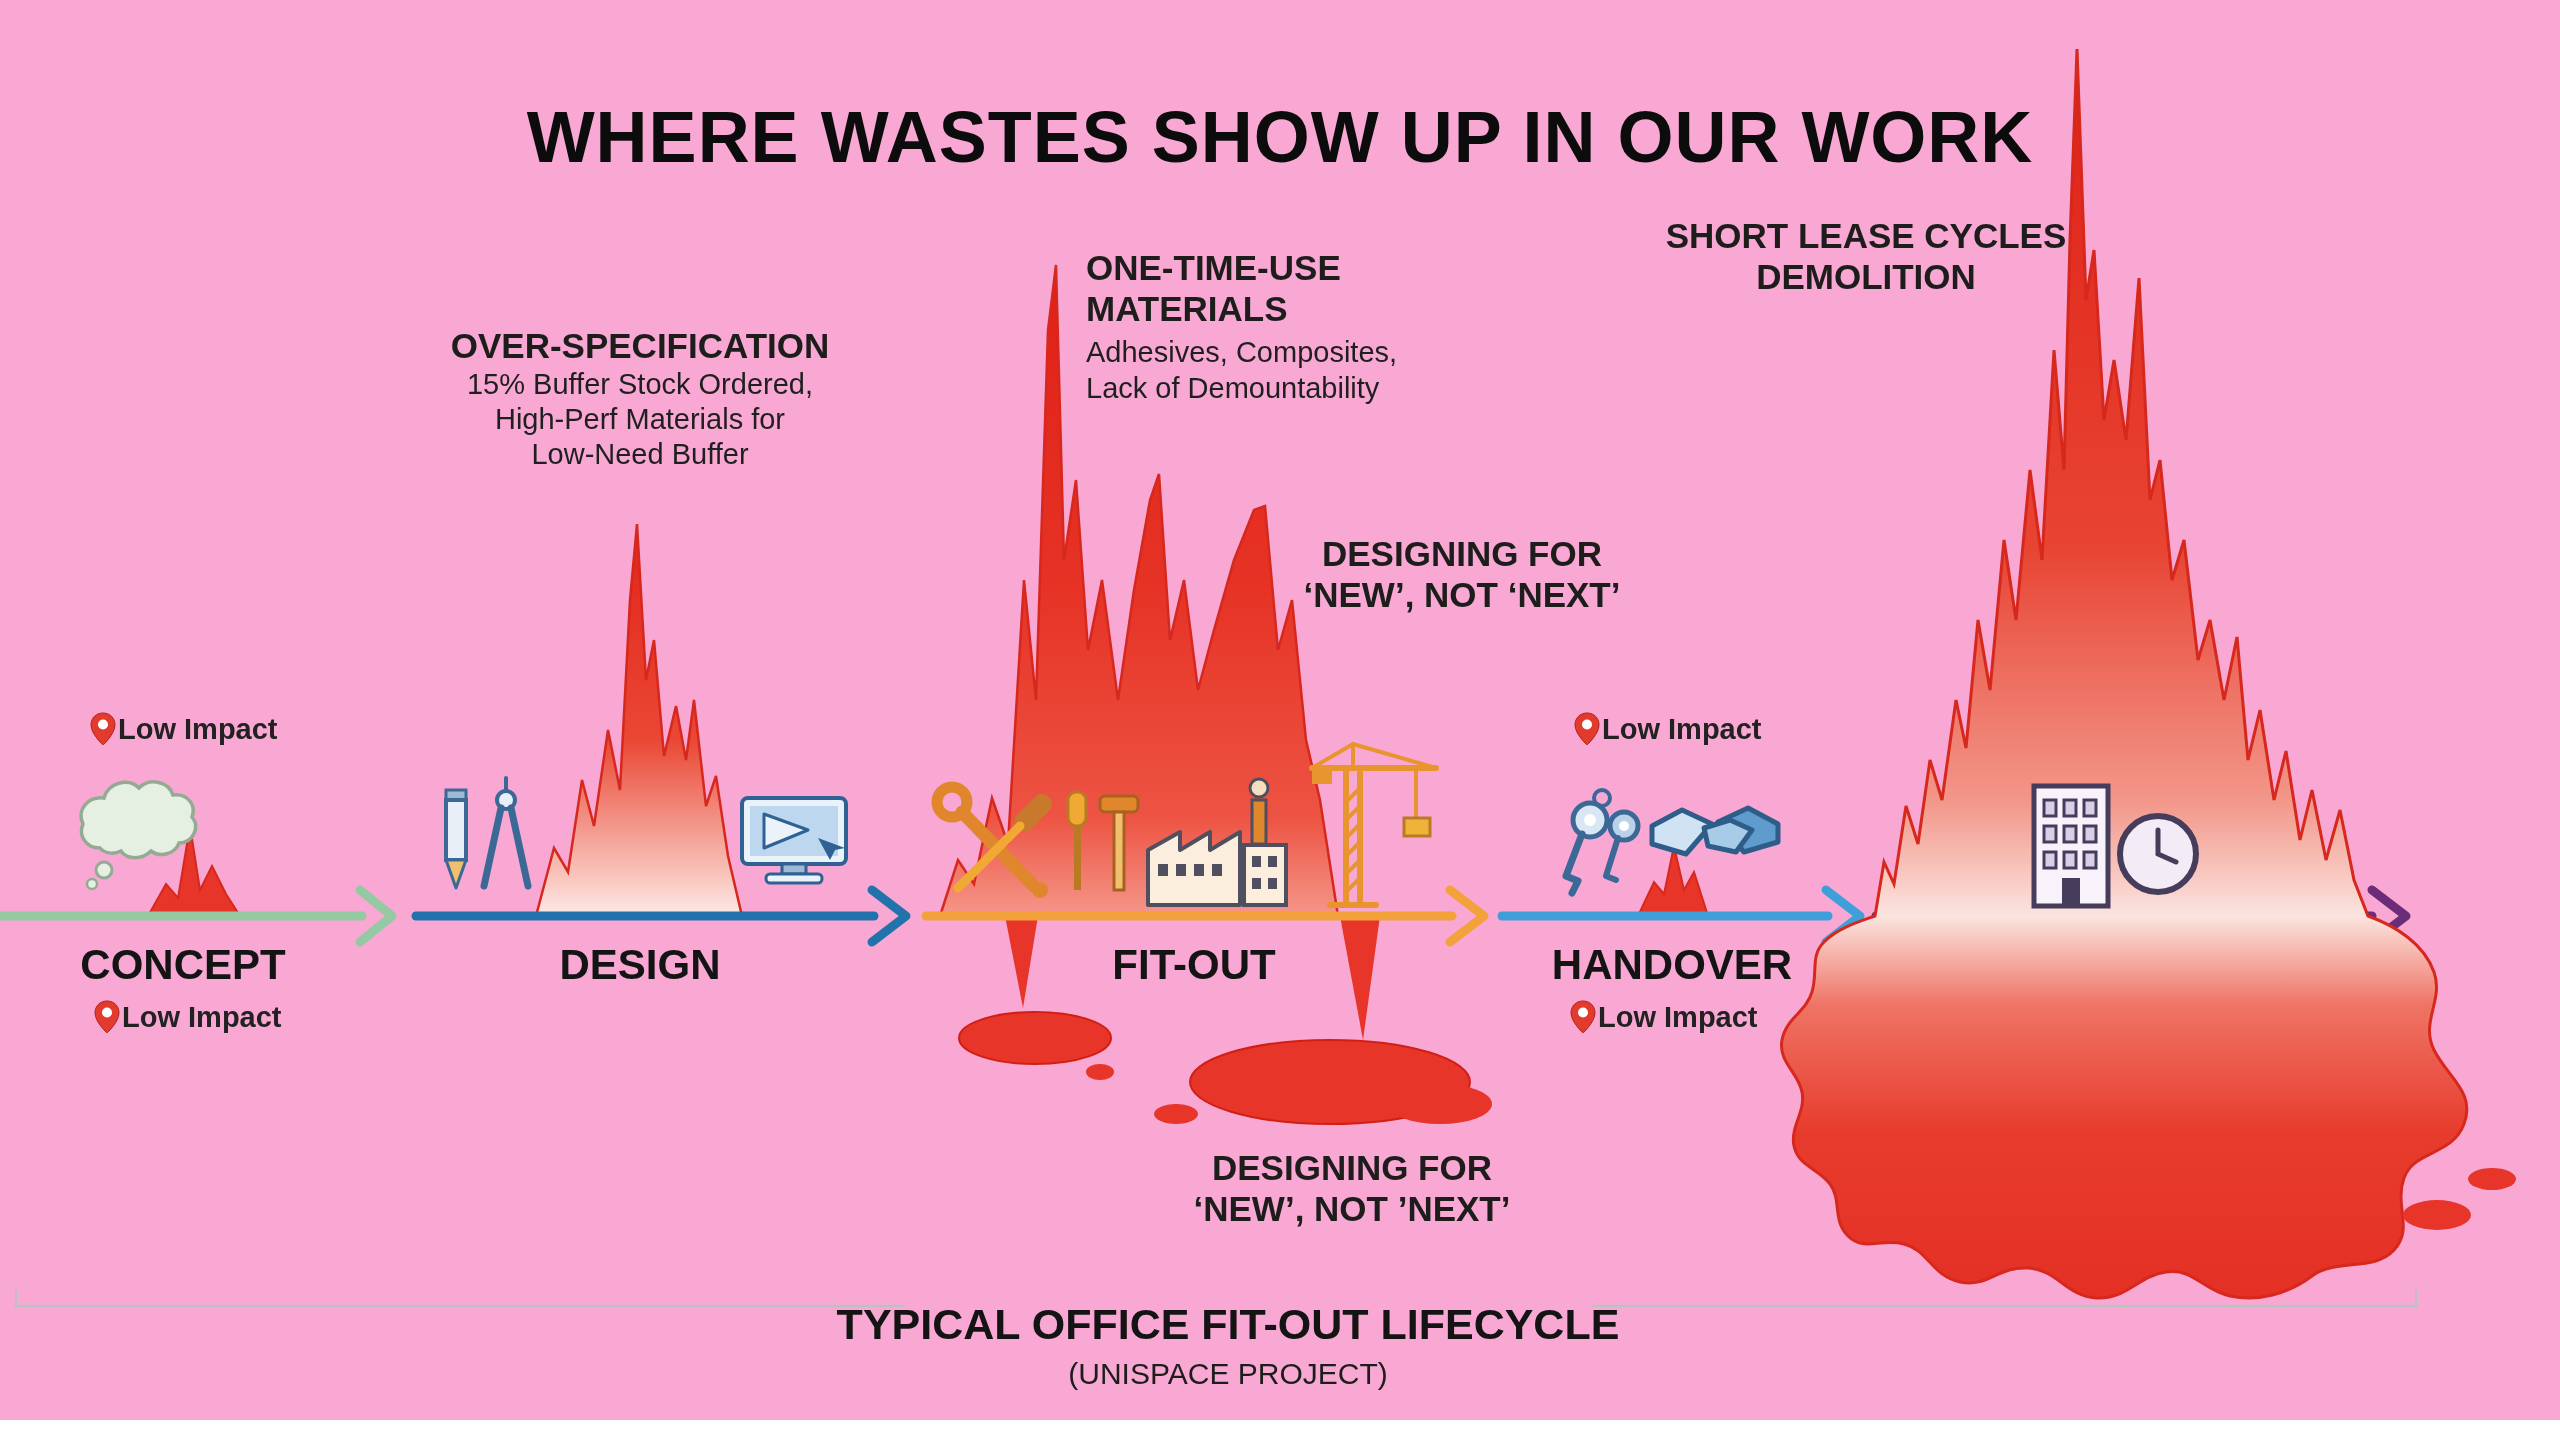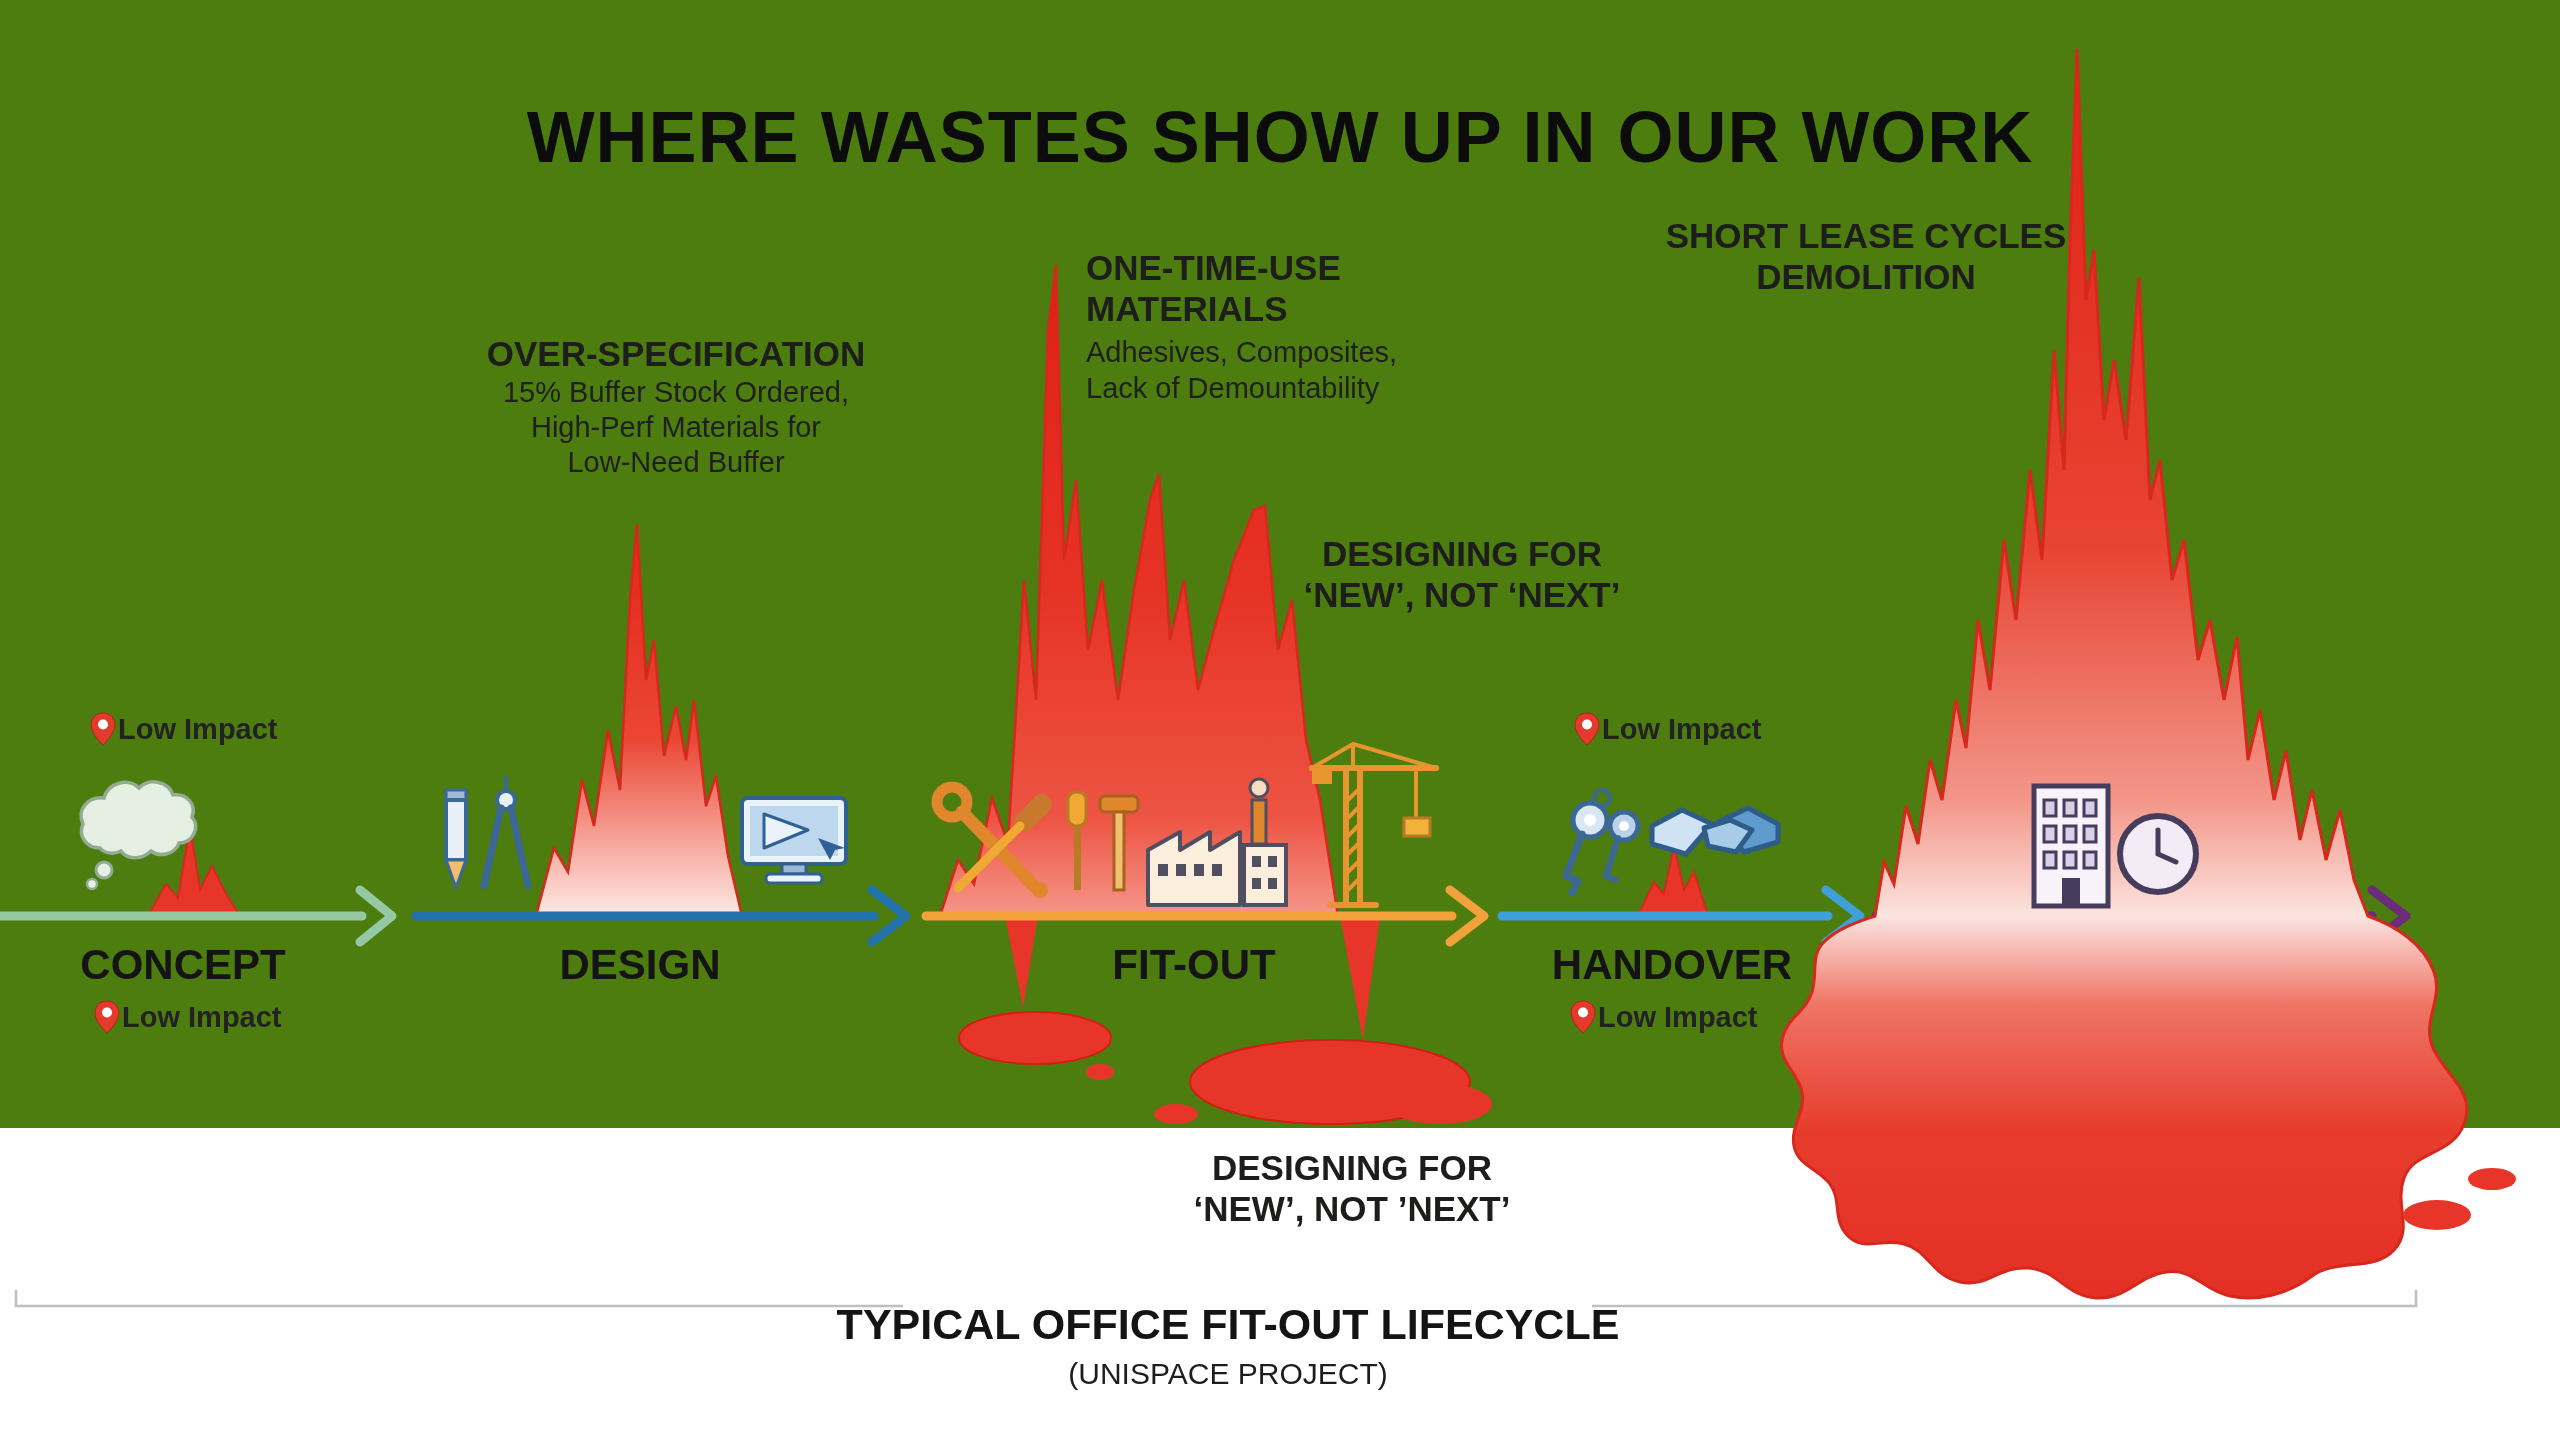--- a/index.html
+++ b/index.html
@@ -3,21 +3,21 @@
 <meta charset="utf-8">
 <style>
   * { margin:0; padding:0; box-sizing:border-box; }
   html,body { width:2560px; height:1440px; }
   body {
     background:#ffffff;
     font-family:"Liberation Sans", sans-serif;
     color:#1d1d1b;
     overflow:hidden;
   }
-  .canvas { position:relative; width:2560px; height:1128px; background:#4d7c0f; }
+  .canvas { position:relative; width:2560px; height:1420px; background:#f9a8d4; }
   .layer { position:absolute; left:0; top:0; }
   .txt { position:absolute; z-index:5; }
   .center { transform:translateX(-50%); text-align:center; }
   .title {
     font-size:72px; font-weight:bold; letter-spacing:1px; color:#0c0c0c;
     white-space:nowrap;
   }
   .anno-title { font-weight:bold; font-size:35px; line-height:1.16; color:#1d1d1b; white-space:nowrap; }
   .anno-sub { font-weight:normal; font-size:29px; line-height:1.22; color:#1f1f1f; white-space:nowrap; }
   .stage-label { font-weight:bold; font-size:42px; color:#141414; line-height:1.1; white-space:nowrap; }
@@ -229,21 +229,21 @@
     </g>
 
     <g fill="none" stroke="#bcc0c3" stroke-width="2.5">
       <path d="M16,1290 V1306 H903"></path>
       <path d="M1592,1306 H2416 V1290"></path>
     </g>
   </svg>
 
   <div class="txt title center" style="left:1280px; top:96px;">WHERE WASTES SHOW UP IN OUR WORK</div>
 
-  <div class="txt center" style="left:640px; top:334px;margin-left:36px;">
+  <div class="txt center" style="left:640px; top:326px;">
     <div class="anno-title">OVER-SPECIFICATION</div>
     <div class="anno-sub">15% Buffer Stock Ordered,</div>
     <div class="anno-sub">High-Perf Materials for</div>
     <div class="anno-sub">Low-Need Buffer</div>
   </div>
 
   <div class="txt" style="left:1086px; top:248px; text-align:left;">
     <div class="anno-title">ONE-TIME-USE</div>
     <div class="anno-title">MATERIALS</div>
     <div class="anno-sub" style="margin-top:6px;">Adhesives, Composites,</div>

